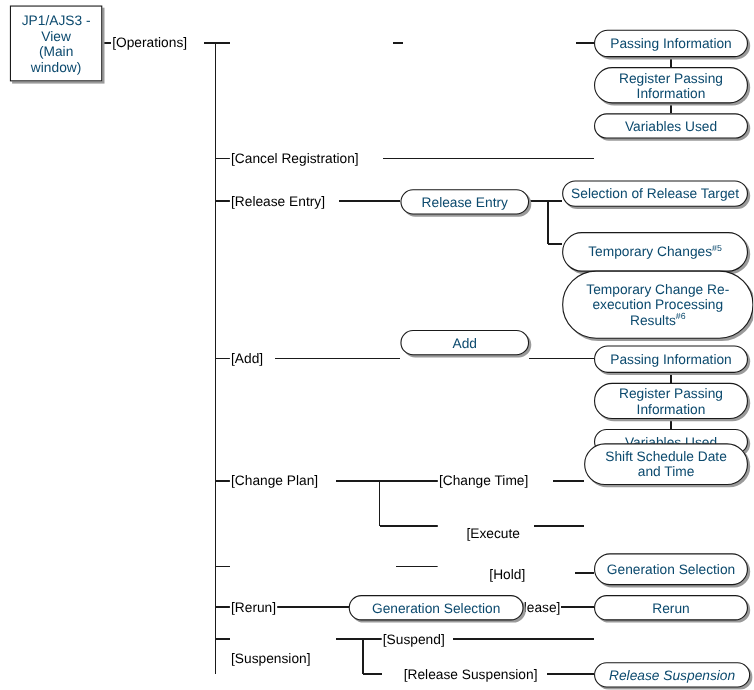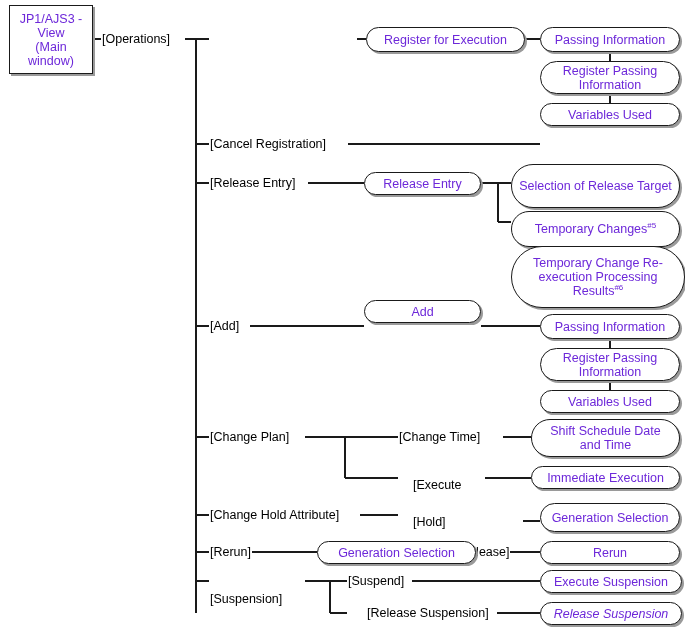--- a/index.html
+++ b/index.html
@@ -26,21 +26,21 @@
   
   .node {
     position: absolute;
     box-sizing: border-box;
     display: flex;
     align-items: center;
     justify-content: center;
     text-align: center;
     font-size: 12.5px;
     line-height: 14px;
-    color: #6d28d9;
+    color: #0c4a6e;
     background: #ffffff;
     border: 1px solid #1a1a1a;
     z-index: 3;
   }
   .node.rounded {
     border-radius: 999px;
     box-shadow: 2px 2px 0 0 #9a9a9a;
   }
   .node.rect {
     border-radius: 0;
@@ -53,21 +53,21 @@
   .lbl {
     position: absolute;
     font-size: 12.5px;
     line-height: 14px;
     color: #000000;
     background: #ffffff;
     white-space: pre;
     z-index: 3;
     padding: 0 1px;
   }
-  .lbl.l  { text-align: left; }
+  .lbl.l  { text-align: center; }
   .lbl.two { line-height: 15px; }
 </style>
 </head>
 <body>
 
 <div id="canvas">
 
   <svg id="wires" viewBox="0 0 685 627" width="685" height="627">
     <g stroke="#1a1a1a" stroke-width="1.6" fill="none" shape-rendering="crispEdges">
 
@@ -144,21 +144,20 @@
 
 
   <div class="lbl l" style="left:209px; top:137px;">[Cancel Registration]</div>
 
   <div class="lbl l" style="left:209px; top:176px;">[Release Entry]</div>
 
   <div class="lbl l" style="left:209px; top:319px;">[Add]</div>
 
   <div class="lbl l" style="left:209px; top:430px;">[Change Plan]</div>
 
-  <div class="lbl l" style="left:209px; top:508px;">[Change Hold Attribute]</div>
 
   <div class="lbl l" style="left:209px; top:545px;">[Rerun]</div>
 
   <div class="lbl l" style="left:209px; top:592px;">[Suspension]</div>
 
   <div class="lbl l" style="left:398px; top:430px;">[Change Time]</div>
 
   <div class="lbl l two" style="left:398px; top:463px;">
     <span>[Execute</span><br>
     <span>Immediately]</span>
@@ -166,42 +165,39 @@
 
   <div class="lbl l two" style="left:398px; top:500px;">
     <span>[Hold]</span><br>
     <span>/ [Hold - Release]</span>
   </div>
 
   <div class="lbl l" style="left:347px; top:574px;">[Suspend]</div>
 
   <div class="lbl l" style="left:366px; top:606px;">[Release Suspension]</div>
 
-  <div class="node rounded" style="left:366px; top:27px; width:159px; height:25px;">
-    <span class="txt">Register for Execution</span>
-  </div>
 
   <div class="node rounded" style="left:540px; top:27px; width:140px; height:25px;">
     <span class="txt">Passing Information</span>
   </div>
 
   <div class="node rounded" style="left:540px; top:61px; width:140px; height:33px;">
     <span class="txt">Register Passing Information</span>
   </div>
 
   <div class="node rounded" style="left:540px; top:103px; width:140px; height:23px;">
     <span class="txt">Variables Used</span>
   </div>
 
 
   <div class="node rounded" style="left:364px; top:172px; width:117px; height:23px;">
     <span class="txt">Release Entry</span>
   </div>
 
-  <div class="node rounded" style="left:511px; top:164px; width:169px; height:44px;align-items:center;">
+  <div class="node rounded" style="left:511px; top:164px; width:169px; height:24px;align-items:center;">
     <span class="txt">Selection of Release Target</span>
   </div>
 
   <div class="node rounded" style="left:511px; top:211px; width:169px; height:36px;">
     <span class="txt"><span>Temporary Changes</span><sup>#5</sup></span>
   </div>
 
   <div class="node rounded" style="left:511px; top:246px; width:174px; height:62px;">
     <span class="txt"><span>Temporary Change Re-execution Processing Results</span><sup>#6</sup></span>
   </div>
@@ -215,41 +211,35 @@
   </div>
 
   <div class="node rounded" style="left:540px; top:348px; width:140px; height:33px;">
     <span class="txt">Register Passing Information</span>
   </div>
 
   <div class="node rounded" style="left:540px; top:390px; width:140px; height:23px;">
     <span class="txt">Variables Used</span>
   </div>
 
-  <div class="node rounded" style="left:531px; top:419px; width:149px; height:38px;">
+  <div class="node rounded" style="left:531px; top:403px; width:149px; height:38px;">
     <span class="txt">Shift Schedule Date and Time</span>
   </div>
 
-  <div class="node rounded" style="left:531px; top:466px; width:149px; height:23px;">
-    <span class="txt">Immediate Execution</span>
-  </div>
 
   <div class="node rounded" style="left:540px; top:503px; width:140px; height:29px;">
     <span class="txt">Generation Selection</span>
   </div>
 
   <div class="node rounded" style="left:317px; top:541px; width:159px; height:23px;">
     <span class="txt">Generation Selection</span>
   </div>
 
   <div class="node rounded" style="left:540px; top:541px; width:140px; height:23px;">
     <span class="txt">Rerun</span>
   </div>
 
-  <div class="node rounded" style="left:540px; top:570px; width:142px; height:23px;">
-    <span class="txt">Execute Suspension</span>
-  </div>
 
   <div class="node rounded" style="left:540px; top:602px; width:142px; height:23px;font-style:italic;">
     <span class="txt">Release Suspension</span>
   </div>
 
 </div>
 
 </body></html>

